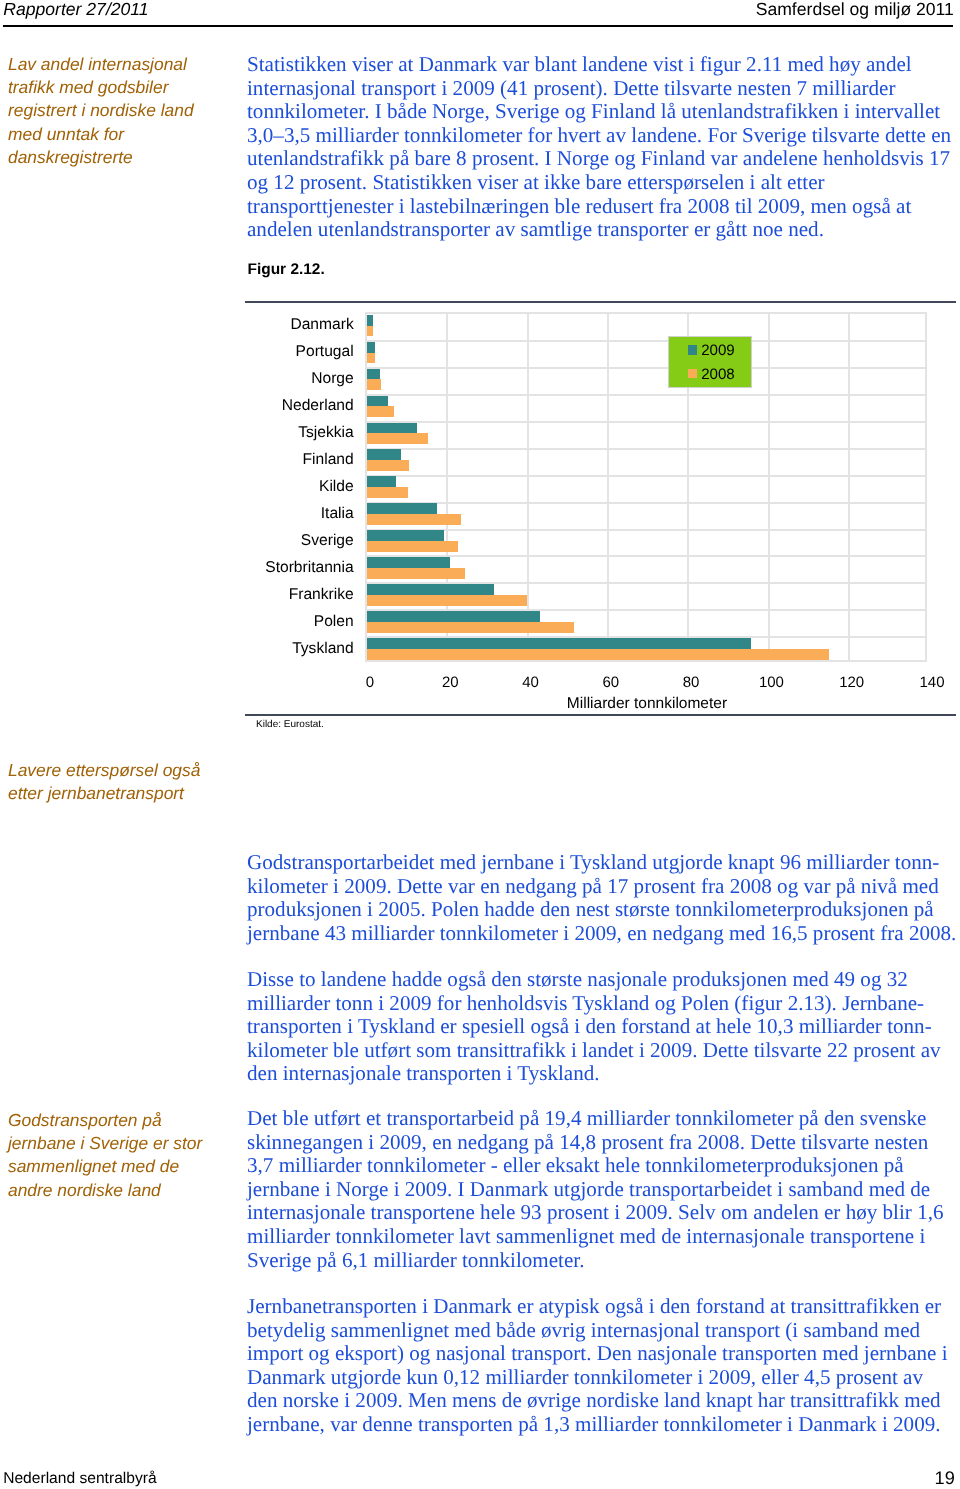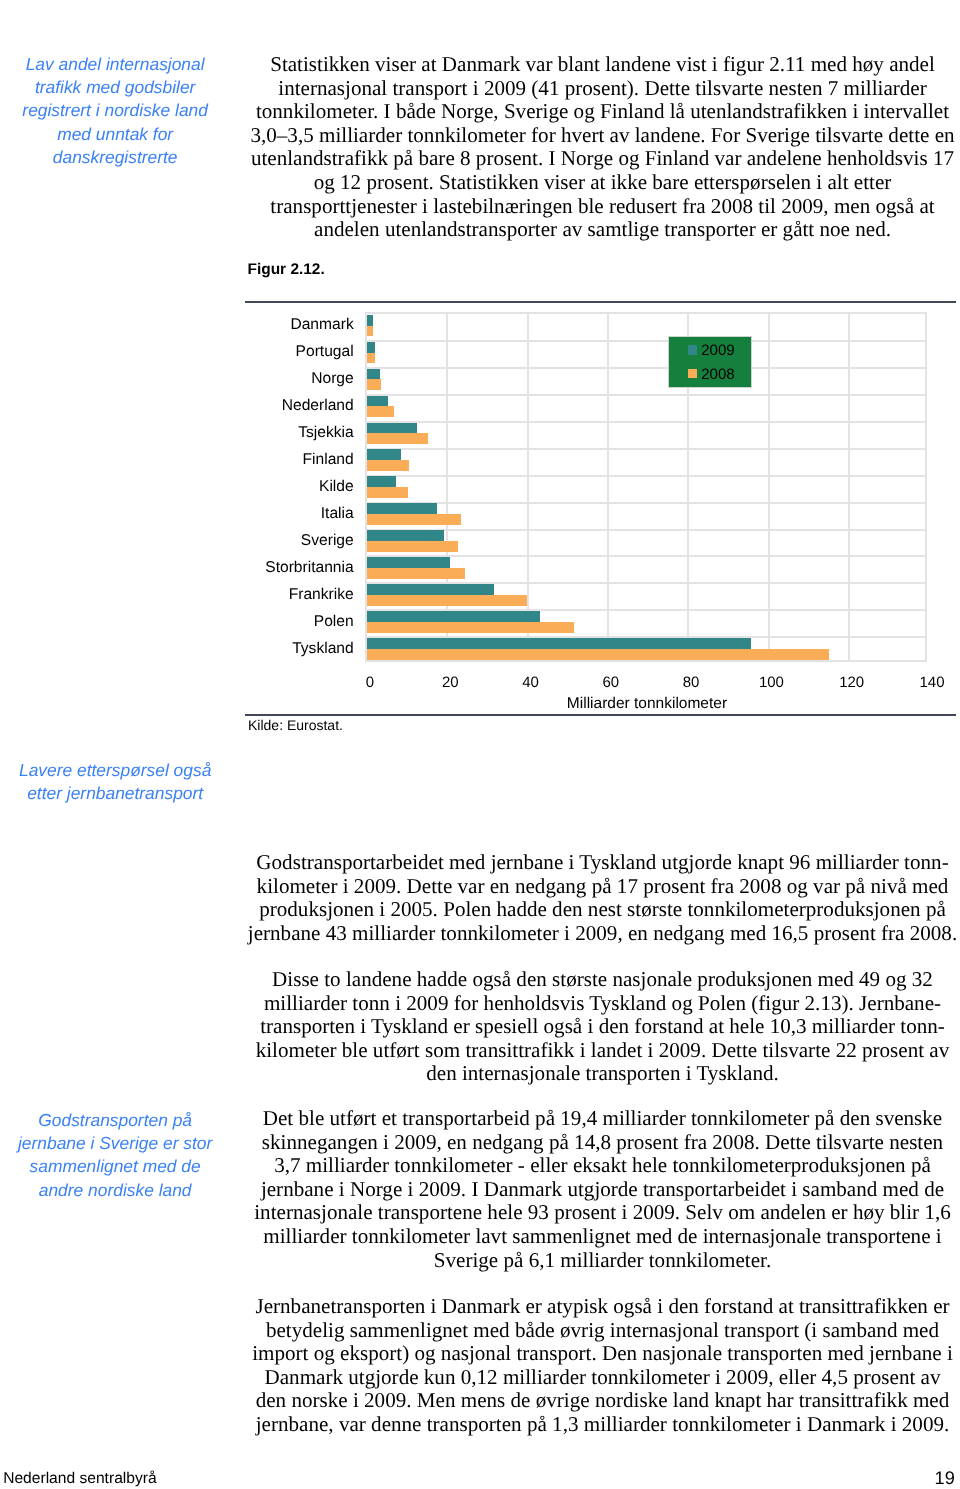--- a/index.html
+++ b/index.html
@@ -12,66 +12,71 @@
 
   
   .hdr{position:absolute;left:0;top:0;width:960px;height:28px;}
   .hdr-left{position:absolute;left:3.2px;top:-2px;font-family:"Liberation Sans",sans-serif;
             font-style:italic;font-size:17.6px;line-height:22px;color:#000;white-space:nowrap;}
   .hdr-right{position:absolute;left:755.7px;top:-2px;font-family:"Liberation Sans",sans-serif;
              font-size:17.6px;line-height:22px;color:#000;white-space:nowrap;}
   .hdr-rule{position:absolute;left:2.8px;top:25px;width:950.7px;height:1.6px;background:#000;}
 
   
-  .note{position:absolute;left:8px;width:214.3px;text-align:center;
+  .note{position:absolute;left:8px;width:214.3px;text-align:left;
         font-family:"Liberation Sans",sans-serif;font-style:italic;
-        font-size:17.4px;line-height:23.2px;color:#3b82f6;white-space:pre-line;}
+        font-size:17.4px;line-height:23.2px;color:#a16207;white-space:pre-line;}
 
   
-  .para{position:absolute;left:247px;width:711px;text-align:center;
-        font-size:21.1px;line-height:23.6px;color:#000000;
+  .para{position:absolute;left:247px;width:711px;text-align:left;
+        font-size:21.1px;line-height:23.6px;color:#1d4ed8;
         font-family:"Liberation Serif",serif;hyphens:manual;}
 
   
   .fig-num{position:absolute;left:247.5px;font-family:"Liberation Sans",sans-serif;
            font-weight:bold;font-size:15.45px;line-height:17.4px;white-space:nowrap;}
   .fig-cap{position:absolute;left:343.5px;width:533px;font-family:"Liberation Sans",sans-serif;
            font-weight:bold;font-size:15.45px;line-height:18.4px;}
   .fig-rule{position:absolute;left:245px;width:710.8px;height:2px;background:#414859;}
-  .fig-src{position:absolute;left:248px;font-family:"Liberation Sans",sans-serif;
-           font-size:14px;line-height:16px;}
+  .fig-src{position:absolute;left:256px;font-family:"Liberation Sans",sans-serif;
+           font-size:10px;line-height:16px;}
 
   
   .chart{position:absolute;left:0;top:0;}
   .cat-label{position:absolute;text-align:right;font-family:"Liberation Sans",sans-serif;
              font-size:15.6px;color:#000;white-space:nowrap;}
   .plot{position:absolute;border:2px solid #e3e3e3;background:#fff;box-sizing:border-box;}
   .gl-v{position:absolute;top:0;bottom:0;width:2px;background:#e3e3e3;}
   .gl-h{position:absolute;left:0;right:0;height:2px;background:#e3e3e3;}
   .bar{position:absolute;}
   .xtick{position:absolute;text-align:center;font-family:"Liberation Sans",sans-serif;
          font-size:15.0px;color:#000;}
   .xaxis-title{position:absolute;text-align:center;font-family:"Liberation Sans",sans-serif;
                font-size:15.5px;color:#000;}
-  .legend{position:absolute;border:1px solid #d0d0d0;background:#15803d;box-sizing:border-box;}
+  .legend{position:absolute;border:1px solid #d0d0d0;background:#84cc16;box-sizing:border-box;}
   .lg-row{position:absolute;display:flex;align-items:center;}
   .lg-swatch{width:9.4px;height:9.4px;display:inline-block;}
   .lg-label{font-family:"Liberation Sans",sans-serif;font-size:15.1px;color:#000;margin-left:4px;
             position:relative;top:1px;}
 
   
   .ftr-left{position:absolute;left:3.2px;font-family:"Liberation Sans",sans-serif;
             font-size:15.6px;line-height:20px;white-space:nowrap;}
   .ftr-page{position:absolute;left:934.6px;font-family:"Liberation Sans",sans-serif;
             font-size:18.2px;line-height:20px;white-space:nowrap;}
 </style>
 </head>
 <body>
 
 <div class="page">
+  <div class="hdr">
+    <div class="hdr-left">Rapporter 27/2011</div>
+    <div class="hdr-right">Samferdsel og miljø 2011</div>
+    <div class="hdr-rule"></div>
+  </div>
   <div class="note" style="top:53px">Lav andel internasjonal
 trafikk med godsbiler
 registrert i nordiske land
 med unntak for
 danskregistrerte</div>
   <div class="note" style="top:759px">Lavere etterspørsel også
 etter jernbanetransport</div>
   <div class="note" style="top:1109px">Godstransporten på
 jernbane i Sverige er stor
 sammenlignet med de

